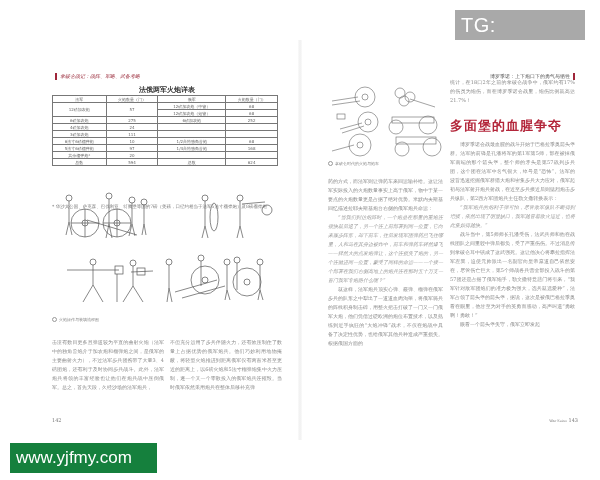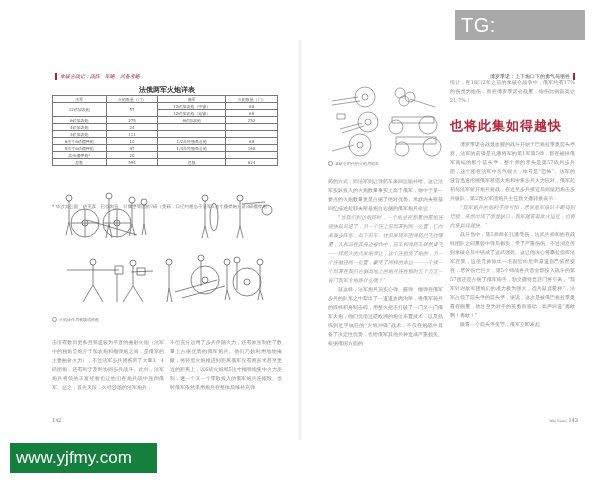--- a/index.html
+++ b/index.html
@@ -236,21 +236,21 @@
   <div class="textcol" style="left:28px;top:122px;width:115px;">
     <p style="text-indent:0;">药的方式，而法军则让弹药车来回运输补给。这让法军实际投入的火炮数量事实上高于俄军，物中于某一要点的火炮数量更是占据了绝对优势。米默内夫斯基回忆描述拉耶夫斯基炮台右侧的俄军炮兵命运：</p>
     <p class="quote">“当我们到达炮阵时，一个炮垒在那里的重炮连很快就后退了，另一个连上前部署到同一位置，它向来履步阵形，却下前车，往后发现军团弹药已飞往哪里，人和马在其身边被炸中，前车和弹药车砰然爆飞——猝然大的点发炮弹让，这个连损失了炮的，另一个连抛进同一位置，蒙受了同样的命运——一个接一个部署在我们右侧高地上的炮兵连在那时五十万支一百门我军专炮路什么呢？”</p>
     <p>就这样，法军炮兵顶实心弹、霰弹、榴弹在俄军步兵的队形之中犁出了一道道血肉沟壑，将俄军骑兵的阵线积身制击碎，用整火把击打破了一门又一门俄军大炮，他们凭借过硬欧洲的炮位布置技术，以及熟练到近乎疯狂的“大炮冲锋”战术，不仅在炮战中具备了决定性优势，也给俄军其他兵种造成严重损失。根据俄国方面的</p>
   </div>
 
   <div class="textcol" style="left:150px;top:23px;width:125px;">
     <p style="text-indent:0;">统计，在18口2年之前的拿破仑战争中，俄军约有17%的伤员为炮伤，而在博罗季诺会战里，炮伤比例就高达21.7%！</p>
   </div>
 
-  <div class="section-title" style="left:150px;top:62px;">也将此集如得越快</div>
+  <div class="section-title" style="left:150px;top:62px;">多面堡的血腥争夺</div>
 
   <div class="textcol" style="left:150px;top:85px;width:125px;">
     <p>博罗季诺会战最血腥的战斗开始于巴格拉季奥箭头堡群。法军的前锋是孔潘将军的第1军第5师，部在被掉俄军南端的那个箭头堡，整个师的矛头是第57战列步兵团，这个团在法军中名气很大，绰号是“恐怖”。法军的波旨迅速挖掘俄军群猎大炮和密集步兵大力应对，俄军起初与法军射开炮兵射战，在近至步兵接近后则猛烈炮击步兵纵队，第2西方军团炮兵主任勒文撒转换表示：</p>
     <p class="quote">“我军炮兵的炮利子弹可怕，尽管敌军纵队不断得到增援，依然出现了明显缺口，我军越冒着敌火逼近，也将此集如得越快。”</p>
     <p>战斗当中，第5师师长孔潘受伤，法武兵师和他在战线团队之间里驳中弹后都负，受了严重伤伤。不过消息传到拿破仑耳中镇成了这武强死。这让他决心将攀拉指挥法军左翼，迫使元帅派出一名副官向皇帝禀道自己依然安在，尽管伤亡巨大，第5个师战各兵营全部投入战斗的第57团还是占据了俄军炮手，勒文撒特意悲门将引来，“我军针对敌军团炮们的准力极为强大，选兵就选爱种”，法军占领了箭头堡的箭头堡，据说，这次是被俄巴格拉季奥看在眼里，他甘至为对手的英勇而感动，高声叫道“勇敢啊！勇敢！”</p>
     <p>眼看一个箭头堡失守，俄军立即发起</p>
   </div>
 
   <div class="folio" style="right:22px;top:362px;">
     <span style="font-size:3.5px;">War Seiso</span>

